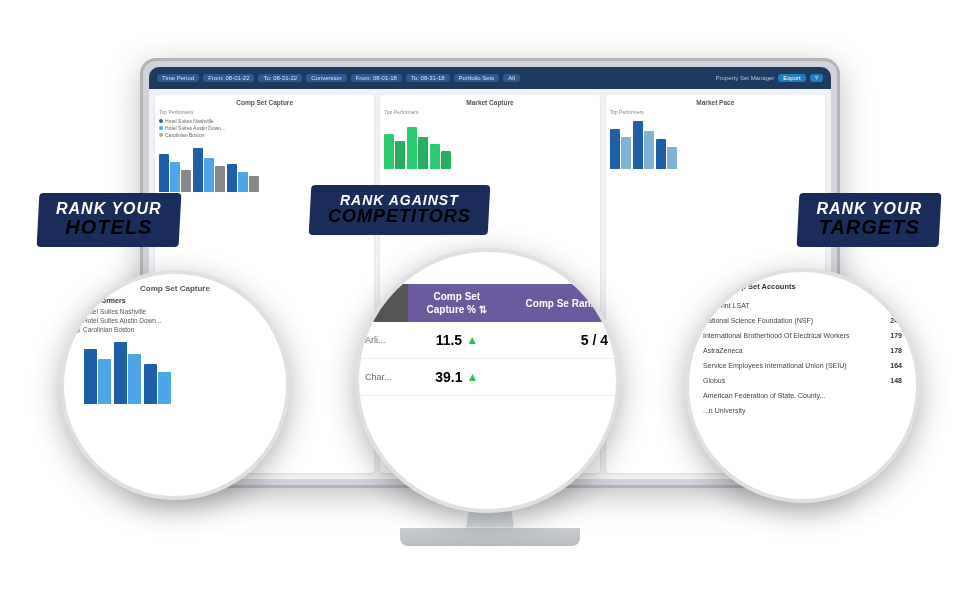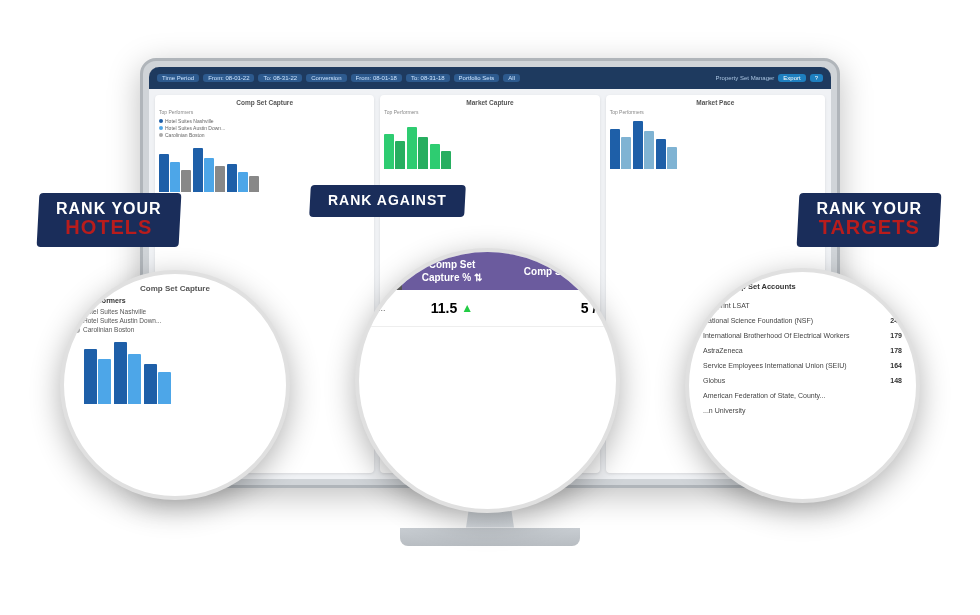--- a/index.html
+++ b/index.html
@@ -401,32 +401,34 @@
     }
 
     .brush-text-top {
       position: relative;
       z-index: 1;
       color: white;
       font-size: 16px;
       font-weight: 900;
       letter-spacing: 1px;
       text-transform: uppercase;
+      font-style: italic;
       font-family: Arial Black, sans-serif;
       line-height: 1;
     }
 
     .brush-text-bottom {
       position: relative;
       z-index: 1;
-      color: #b91c1c;
+      color: #000000;
       font-size: 20px;
       font-weight: 900;
       letter-spacing: 1px;
       text-transform: uppercase;
+      font-style: italic;
       font-family: Arial Black, sans-serif;
       line-height: 1;
     }
 
     .brush-center .brush-text-top {
       font-size: 14px;
     }
 
     .brush-center .brush-text-bottom {
       font-size: 18px;
@@ -573,40 +575,50 @@
           </div>
           <div class="left-bar-group">
             <div class="left-bar" style="height:40px;background:#1e5fa8;"></div>
             <div class="left-bar" style="height:32px;background:#4da6e8;"></div>
           </div>
         </div>
       </div>
     </div>
 
     <div class="circle-zoom circle-center">
-      <div style="width:100%;height:100%;overflow:hidden;">
+      <div style="width:100%;height:100%;overflow:hidden;margin-top:32px;">
         <table class="center-table">
           <thead>
             <tr>
               <th style="font-size:9px;color:#ccc;background:#555;padding:4px;"></th>
               <th>Comp Set<br>Capture %&nbsp;<span style="font-size:10px;">⇅</span></th>
               <th>Comp Se
 Rank</th>
             </tr>
           </thead>
           <tbody>
             <tr>
               <td style="font-size:9px;color:#666;padding:4px 6px;">Arli...</td>
               <td>
                 <div class="value-cell">
                   <span>11.5</span>
                   <span class="arrow-up">▲</span>
                 </div>
               </td>
               <td>5 / 4</td>
+            </tr>
+            <tr>
+              <td style="font-size:9px;color:#666;padding:4px 6px;">Char...</td>
+              <td>
+                <div class="value-cell">
+                  <span>39.1</span>
+                  <span class="arrow-up">▲</span>
+                </div>
+              </td>
+              <td></td>
             </tr>
           </tbody>
         </table>
       </div>
     </div>
 
     <div class="circle-zoom circle-right">
       <div class="circle-content">
         <div class="right-title">Top 10 Comp Set Accounts</div>
         <table class="right-table">
@@ -653,20 +665,21 @@
         <div class="brush-bg"></div>
         <div class="brush-text-top">Rank Your</div>
         <div class="brush-text-bottom">Hotels</div>
       </div>
     </div>
 
     <div class="brush-label brush-center">
       <div class="brush-shape">
         <div class="brush-bg"></div>
         <div class="brush-text-top">Rank Against</div>
+        <div class="brush-text-bottom">Competitors</div>
       </div>
     </div>
 
     <div class="brush-label brush-right">
       <div class="brush-shape">
         <div class="brush-bg"></div>
         <div class="brush-text-top">Rank Your</div>
         <div class="brush-text-bottom">Targets</div>
       </div>
     </div>

